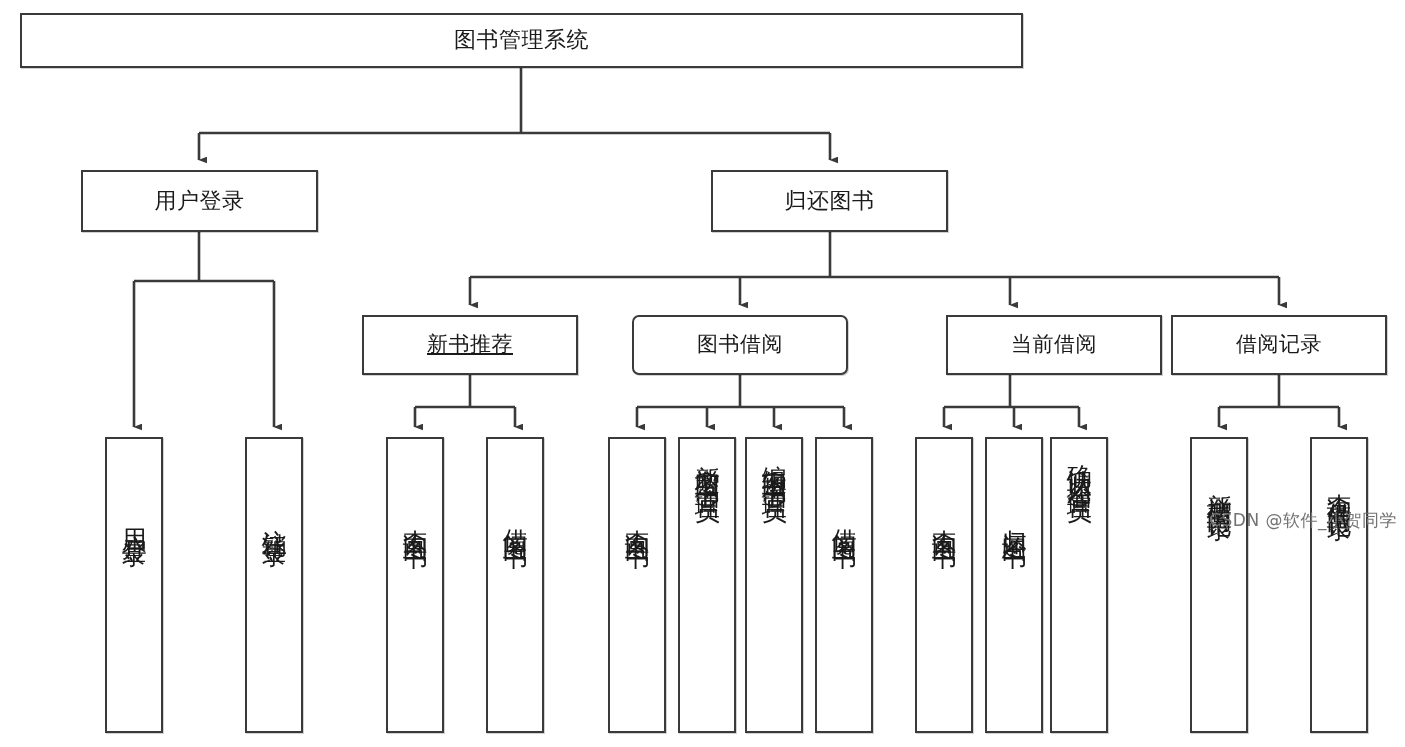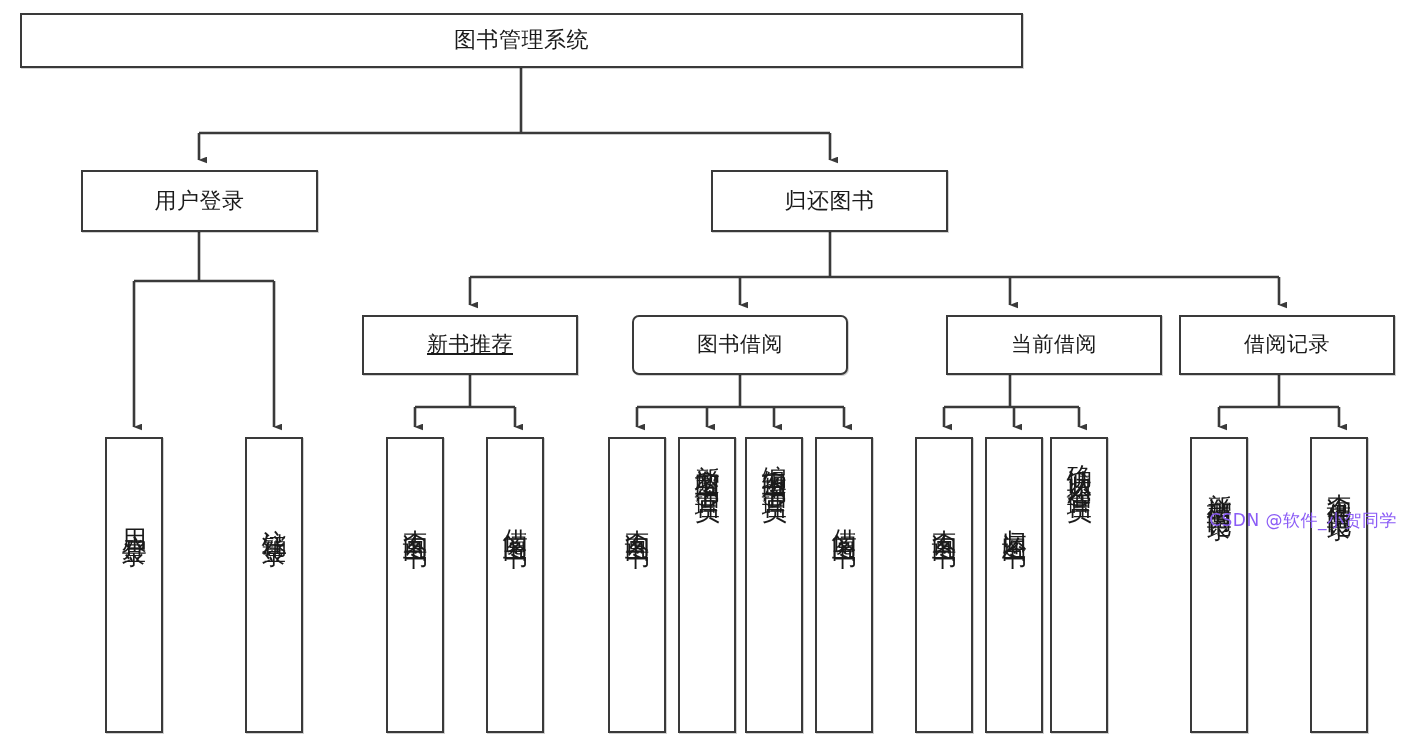--- a/index.html
+++ b/index.html
@@ -47,21 +47,21 @@
     line-height:1.02;
     letter-spacing:5px;
     white-space:nowrap;
   }
 
   .watermark{
     position:absolute;
     right:8px;
     bottom:6px;
     font-size:17px;
-    color:#8b5cf6;
+    color:#737373;
     letter-spacing:0.5px;
     user-select:none;
     white-space:nowrap;
   }
 </style>
 </head>
 <body>
 
 <div id="diagram-root">
 
@@ -128,21 +128,21 @@
 
   <div class="node level2" style="left:362px;top:315px;width:216px;height:60px;text-decoration:underline;">
     <span class="label">新书推荐</span>
   </div>
   <div class="node level2" style="left:632px;top:315px;width:216px;height:60px;border-radius:7px;">
     <span class="label">图书借阅</span>
   </div>
   <div class="node level2" style="left:902px;top:315px;width:216px;height:60px;margin-left:44px;">
     <span class="label">当前借阅</span>
   </div>
-  <div class="node level2" style="left:1171px;top:315px;width:216px;height:60px;margin-left:8px;">
+  <div class="node level2" style="left:1171px;top:315px;width:216px;height:60px;">
     <span class="label">借阅记录</span>
   </div>
 
   <div class="node vert" style="left:105px;top:437px;width:58px;height:296px;padding-top:70px;">
     <span class="label">用户登录</span>
   </div>
   <div class="node vert" style="left:245px;top:437px;width:58px;height:296px;padding-top:70px;">
     <span class="label">注销登录</span>
   </div>
 

